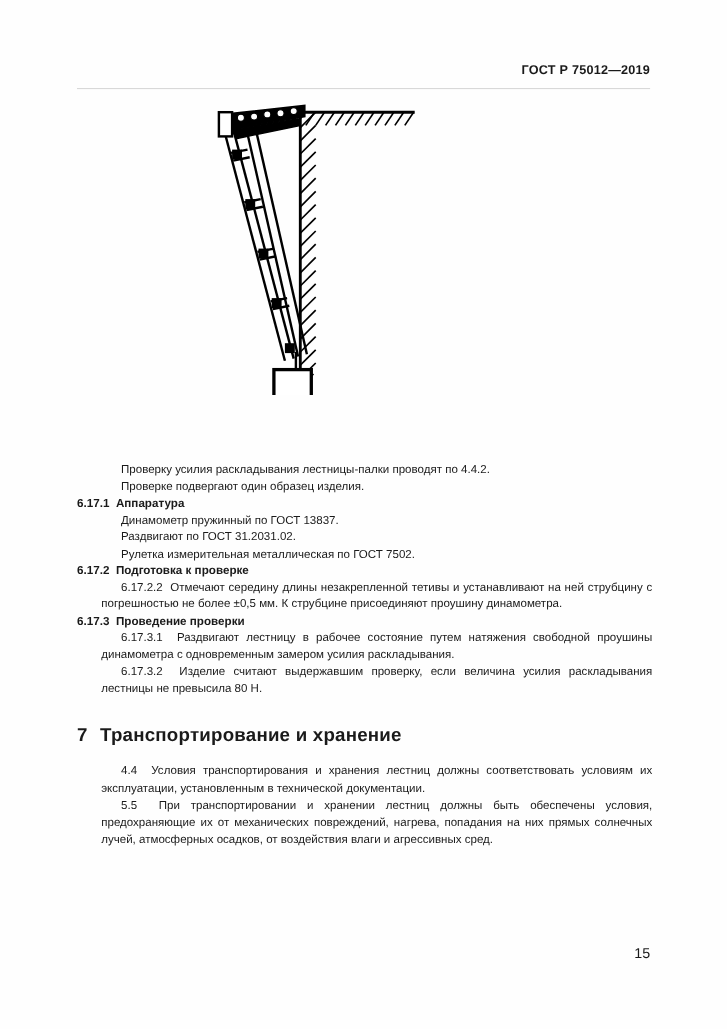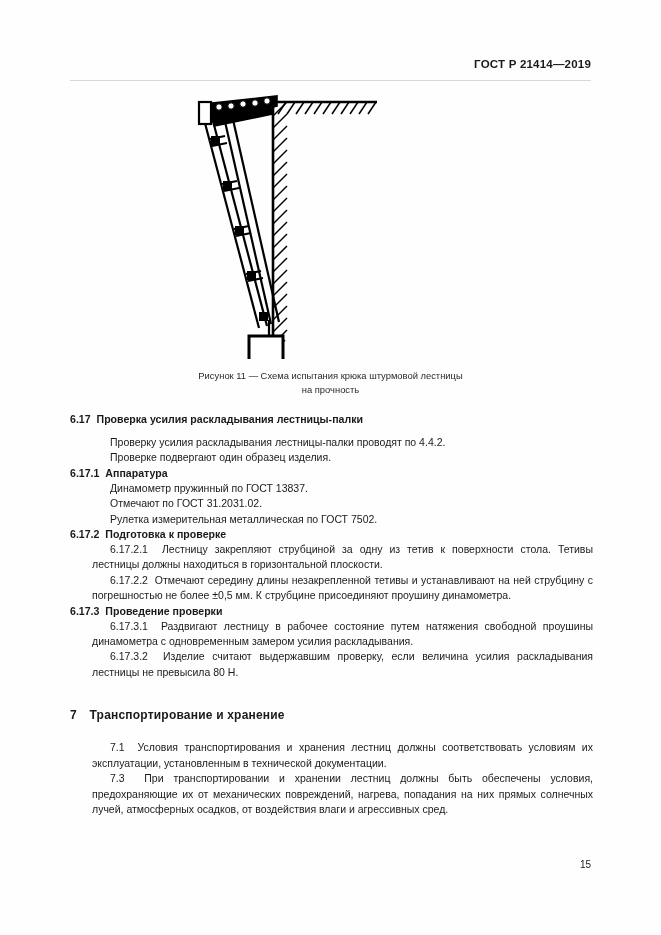--- a/index.html
+++ b/index.html
@@ -77,21 +77,21 @@
     width: 523px;
   }
   .h-sub {
     font-size: 10.6px;
     font-weight: bold;
     margin: 0;
     padding: 0;
     line-height: 15px;
   }
   .h-sec {
-    font-size: 12px;
+    font-size: 17px;
     font-weight: bold;
     margin: 0;
     line-height: 18px;
     letter-spacing: 0.2px;
   }
   .p {
     font-size: 10.5px;
     line-height: 15.4px;
     margin: 0;
     text-align: justify;
@@ -118,31 +118,31 @@
     position: absolute;
     bottom: 60px;
     left: 70px;
     right: 70px;
     height: 16px;
   }
   .page-number {
     position: absolute;
     right: 0;
     top: 0;
-    font-size: 10px;
+    font-size: 13px;
     color: #1a1a1a;
   }
 </style>
 </head>
 <body>
 
 <div class="page">
 
   <div class="header">
-    <div class="header-title">ГОСТ Р 21414—2019</div>
+    <div class="header-title">ГОСТ Р 75012—2019</div>
     <div class="header-rule"></div>
   </div>
 
   <div class="figure-block">
     <svg class="figure-canvas" viewBox="0 0 300 275">
       <g stroke="#000000" fill="none" stroke-linecap="butt">
 
         <line x1="92" y1="18" x2="196" y2="18" stroke-width="2.6"></line>
 
         <line x1="92" y1="18" x2="92" y2="268" stroke-width="2.6"></line>
@@ -234,54 +234,42 @@
         </g>
 
         <rect x="18" y="18" width="12" height="22" fill="#ffffff" stroke="#000000" stroke-width="2.2"></rect>
 
         <line x1="88" y1="236" x2="88" y2="252" stroke-width="2.2"></line>
 
         <rect x="68" y="252" width="34" height="30" fill="#ffffff" stroke="#000000" stroke-width="3"></rect>
       </g>
     </svg>
 
-    <div class="figure-caption">
-      <span>Рисунок 11 — Схема испытания крюка штурмовой лестницы</span><br>
-      <span>на прочность</span>
-    </div>
   </div>
 
   <div class="content">
 
-    <p class="h-sub">
-      <span class="num">6.17</span>&nbsp;
-      <span>Проверка усилия раскладывания лестницы-палки</span>
-    </p>
     <div class="gap-s"></div>
 
     <p class="p indent">Проверку усилия раскладывания лестницы-палки проводят по 4.4.2.</p>
     <p class="p indent">Проверке подвергают один образец изделия.</p>
 
     <p class="h-sub">
       <span class="num">6.17.1</span>&nbsp;
       <span>Аппаратура</span>
     </p>
     <p class="p indent">Динамометр пружинный по ГОСТ 13837.</p>
-    <p class="p indent">Отмечают по ГОСТ 31.2031.02.</p>
+    <p class="p indent">Раздвигают по ГОСТ 31.2031.02.</p>
     <p class="p indent">Рулетка измерительная металлическая по ГОСТ 7502.</p>
 
     <p class="h-sub">
       <span class="num">6.17.2</span>&nbsp;
       <span>Подготовка к проверке</span>
     </p>
     <p class="p indent">
-      <span>6.17.2.1</span>&nbsp;
-      <span>Лестницу закрепляют струбциной за одну из тетив к поверхности стола. Тетивы лестницы должны находиться в горизонтальной плоскости.</span>
-    </p>
-    <p class="p indent">
       <span>6.17.2.2</span>&nbsp;
       <span>Отмечают середину длины незакрепленной тетивы и устанавливают на ней струбцину с погрешностью не более ±0,5 мм. К струбцине присоединяют проушину динамометра.</span>
     </p>
 
     <p class="h-sub">
       <span class="num">6.17.3</span>&nbsp;
       <span>Проведение проверки</span>
     </p>
     <p class="p indent">
       <span>6.17.3.1</span>&nbsp;
@@ -295,25 +283,25 @@
     <div class="gap-l"></div>
 
     <p class="h-sec">
       <span class="sec-num">7</span>
       <span>Транспортирование и хранение</span>
     </p>
 
     <div class="gap-m"></div>
 
     <p class="p indent">
-      <span>7.1</span>&nbsp;
+      <span>4.4</span>&nbsp;
       <span>Условия транспортирования и хранения лестниц должны соответствовать условиям их эксплуатации, установленным в технической документации.</span>
     </p>
     <p class="p indent">
-      <span>7.3</span>&nbsp;
+      <span>5.5</span>&nbsp;
       <span>При транспортировании и хранении лестниц должны быть обеспечены условия, предохраняющие их от механических повреждений, нагрева, попадания на них прямых солнечных лучей, атмосферных осадков, от воздействия влаги и агрессивных сред.</span>
     </p>
   </div>
 
   <div class="footer">
     <div class="page-number">15</div>
   </div>
 
 </div>
 

